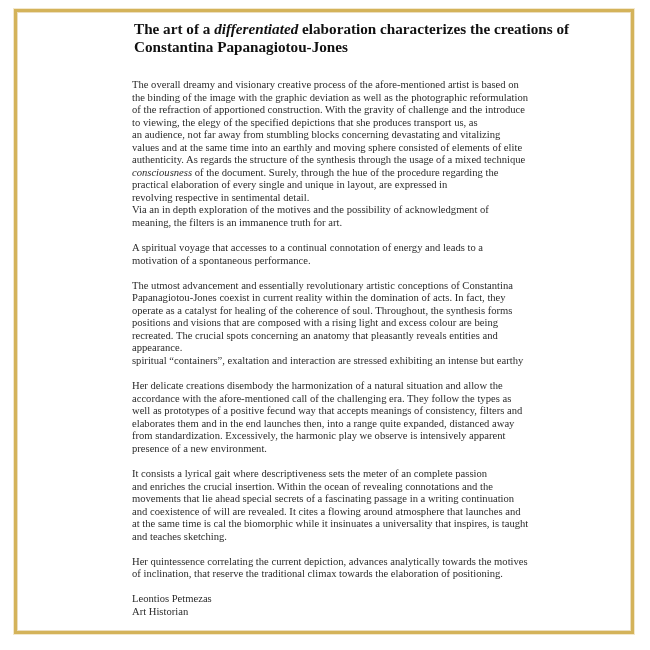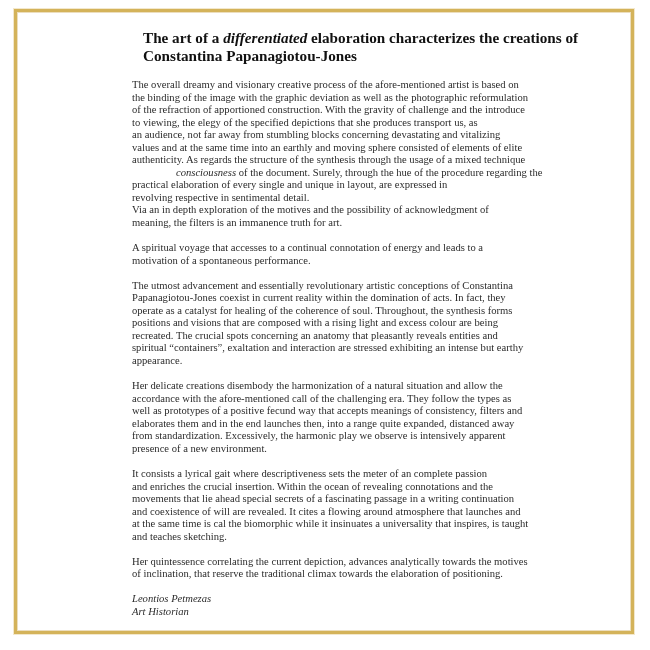--- a/index.html
+++ b/index.html
@@ -28,40 +28,40 @@
   .title {
     position: absolute;
     left: 134px;
     top: 20px;
     width: 470px;
     font-family: "Liberation Serif", "DejaVu Serif", serif;
     font-weight: bold;
     font-size: 15.2px;
     line-height: 18px;
     color: #111111;
-    margin: 9px;
+    margin: 0;
   }
   .title em { font-style: italic; }
   .body {
     position: absolute;
     left: 132px;
     top: 79px;
     width: 400px;
     font-size: 10.6px;
     line-height: 12.55px;
     color: #2b2b2b;
   }
   .line {
     display: block;
     white-space: nowrap;
     height: 12.55px;
   }
   .gap { display: block; height: 12.55px; }
-  .signature .line { height: 12.7px; font-style: italic; }
-  em.it { font-style: italic; margin-left: 44px; }
+  .signature .line { height: 12.7px; }
+  em.it { font-style: italic; }
 </style>
 </head>
 <body>
 
 <div class="frame"></div>
 
 <h1 class="title">
   <span><span>The art of a </span><em>differentiated</em><span> elaboration characterizes the creations of</span></span><br>
   <span>Constantina Papanagiotou-Jones</span>
 </h1>
@@ -88,22 +88,22 @@
     <span class="line">motivation of a spontaneous performance.</span>
   </div>
   <span class="gap"></span>
 
   <div>
     <span class="line">The utmost advancement and essentially revolutionary artistic conceptions of Constantina</span>
     <span class="line">Papanagiotou-Jones coexist in current reality within the domination of acts. In fact, they</span>
     <span class="line">operate as a catalyst for healing of the coherence of soul. Throughout, the synthesis forms</span>
     <span class="line">positions and visions that are composed with a rising light and excess colour are being</span>
     <span class="line">recreated. The crucial spots concerning an anatomy that pleasantly reveals entities and</span>
+    <span class="line">appearance.</span>
     <span class="line">spiritual “containers”, exaltation and interaction are stressed exhibiting an intense but earthy</span>
-    <span class="line">appearance.</span>
   </div>
   <span class="gap"></span>
 
   <div>
     <span class="line">Her delicate creations disembody the harmonization of a natural situation and allow the</span>
     <span class="line">accordance with the afore-mentioned call of the challenging era. They follow the types as</span>
     <span class="line">well as prototypes of a positive fecund way that accepts meanings of consistency, filters and</span>
     <span class="line">elaborates them and in the end launches then, into a range quite expanded, distanced away</span>
     <span class="line">from standardization. Excessively, the harmonic play we observe is intensively apparent</span>
     <span class="line">presence of a new environment.</span>

